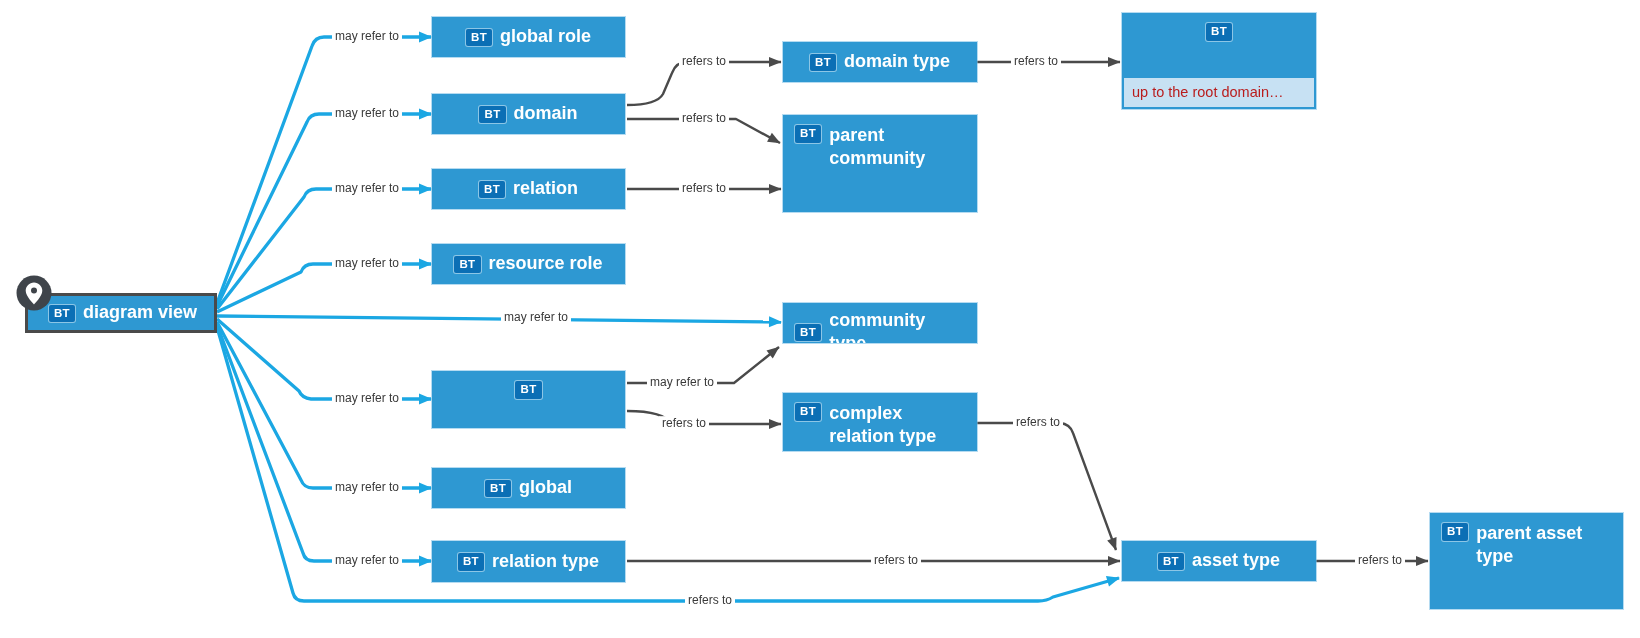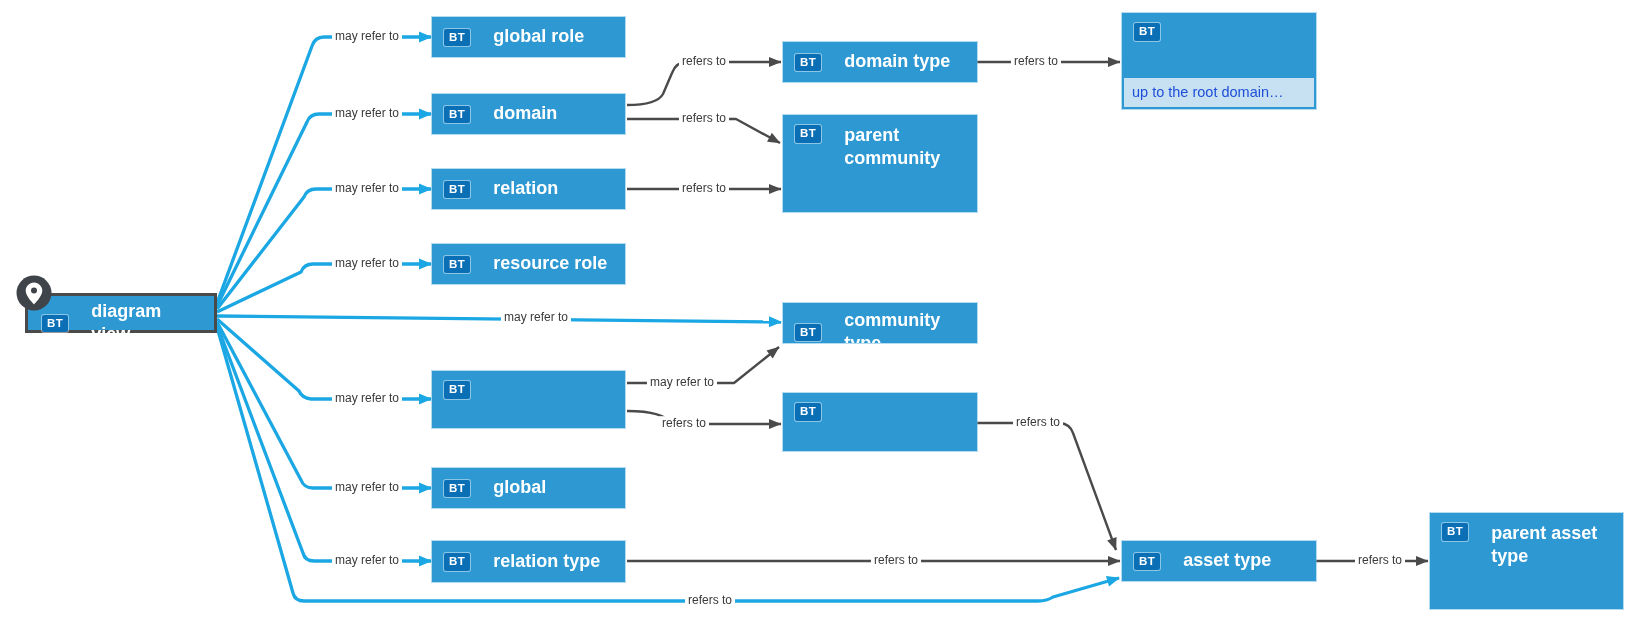--- a/index.html
+++ b/index.html
@@ -10,32 +10,32 @@
   svg.wires { position:absolute; left:0; top:0; width:1640px; height:638px; }
 
   
   .entity {
     position:absolute; box-sizing:border-box;
     background:#2E98D2; border:2px solid #2E98D2;
     color:#fff; display:flex; flex-direction:column;
     outline:1px solid rgba(120,190,230,.55);
   }
   .entity .head {
-    display:flex; align-items:center; gap:23px;
-    padding:4px 10px; flex:1 1 auto;
+    display:flex; align-items:center; gap:8px;
+    padding:4px 10px; flex:1 1 auto;justify-content:center;
   }
   .entity.multi .head { align-items:flex-start; padding-top:7px; }
   .badge {
     background:#0B6FB5; color:#fff; font-size:11.5px; font-weight:bold;
     padding:2px 5px 2px; border-radius:2px; line-height:1.2; letter-spacing:.4px;
     flex:0 0 auto; box-shadow:0 0 0 1px rgba(255,255,255,.45); margin-top:1px;
   }
   .entity .label { font-weight:bold; font-size:18px; line-height:1.28; }
   .entity .note {
-    background:#C7E1F3; color:#1d4ed8; font-size:14.5px; font-weight:normal;
+    background:#C7E1F3; color:#b91c1c; font-size:14.5px; font-weight:normal;
     padding:5px 8px 6px; line-height:1.25; flex:0 0 auto;
   }
   .root {
     border:3px solid #4A4A4A; outline:none;
   }
   .root .head { padding:4px 10px 4px 14px; }
 
   
   .pin { position:absolute; }
 
@@ -163,20 +163,21 @@
   <div class="entity" style="left:783px; top:303px; width:194px; height:40px;">
     <div class="head">
       <span class="badge">BT</span>
       <span class="label">community type</span>
     </div>
   </div>
 
   <div class="entity multi" style="left:783px; top:393px; width:194px; height:58px;">
     <div class="head">
       <span class="badge">BT</span>
+      <span class="label">complex relation type leg</span>
     </div>
   </div>
 
   <div class="entity multi" style="left:1122px; top:13px; width:194px; height:96px;">
     <div class="head">
       <span class="badge">BT</span>
     </div>
     <div class="note">up to the root domain…</div>
   </div>
 

